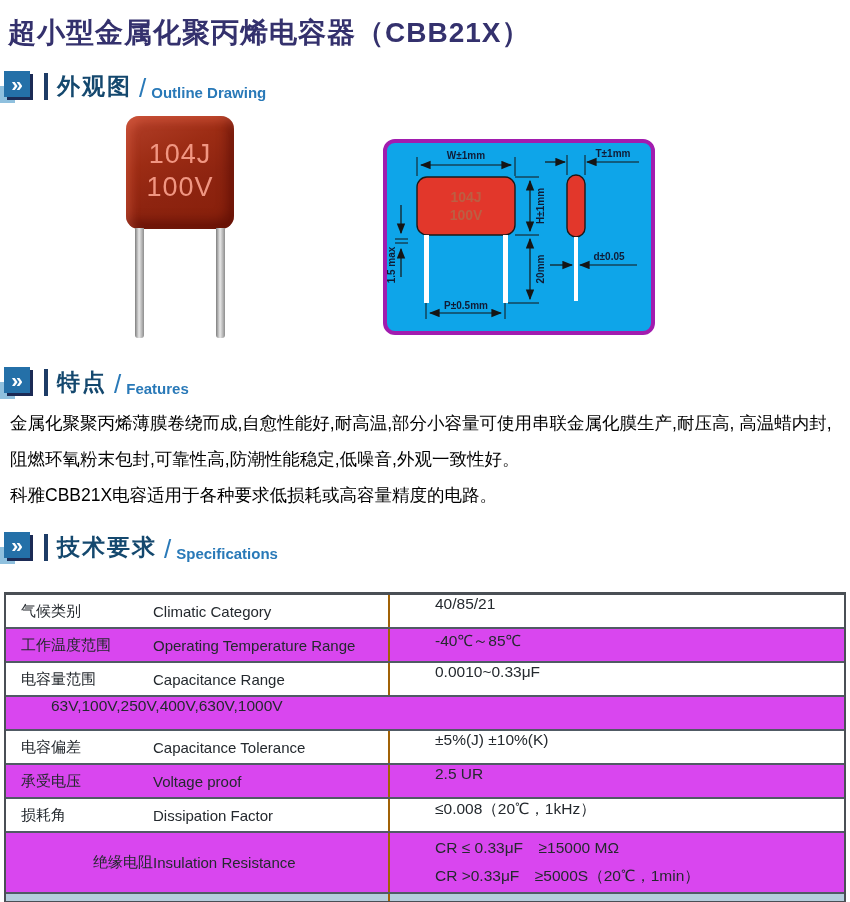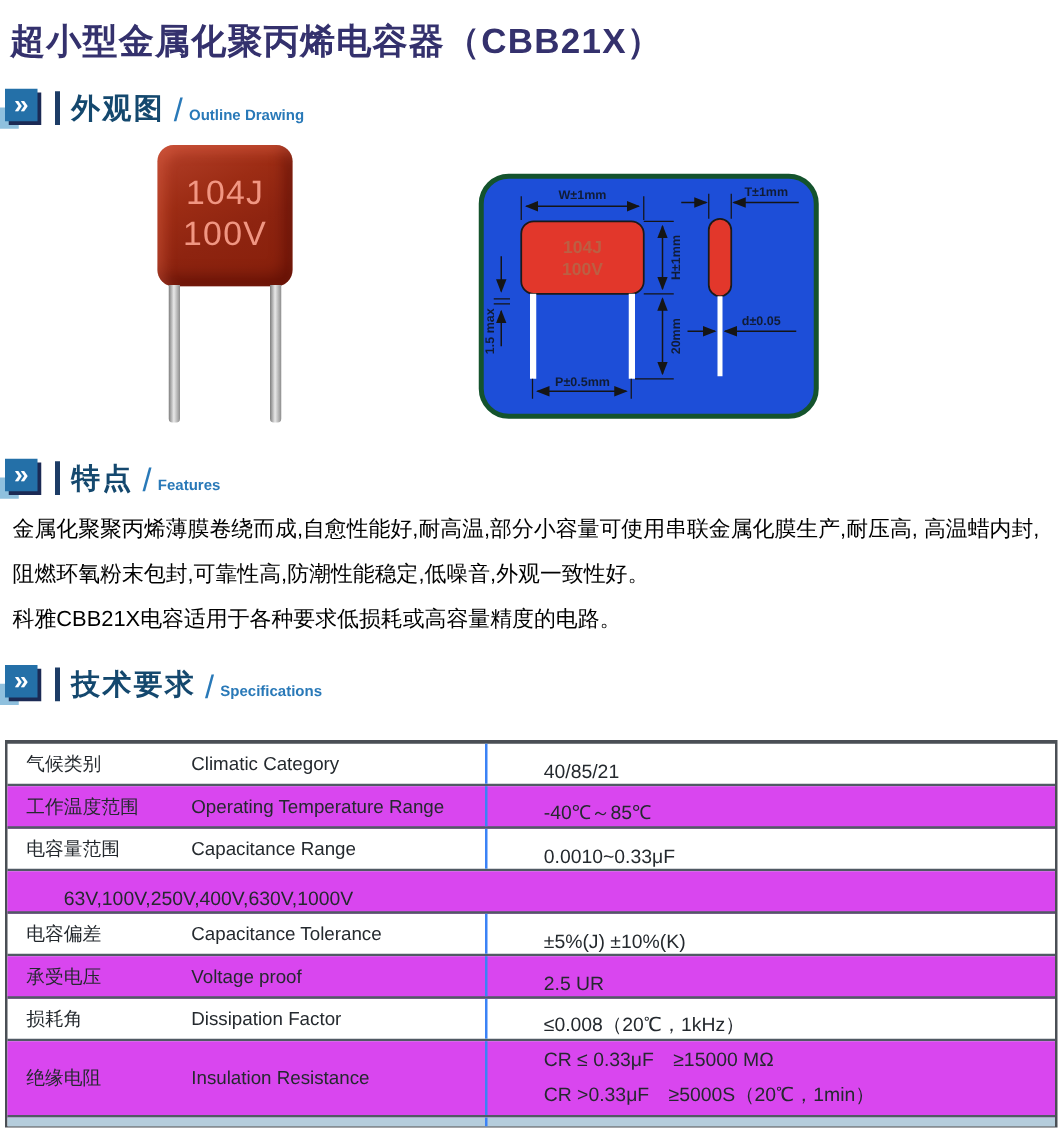--- a/index.html
+++ b/index.html
@@ -17,21 +17,21 @@
   .sec-icon { position:relative; width:30px; height:30px; margin-right:10px; }
   .sec-icon-back { position:absolute; left:-6px; bottom:-2px; width:17px; height:17px; background:#8fc0de; }
   .sec-icon-main {
     position:absolute; left:0; top:0; width:26px; height:26px; background:#2470a8;
     color:#fff; font-size:21px; font-weight:bold; line-height:25px; text-align:center;
     box-shadow:3px 3px 0 #1b2a55;
   }
   .sec-bar { width:4px; height:27px; background:#1d3c66; margin-right:9px; }
   .sec-cn { font-size:23px; font-weight:bold; color:#14486e; letter-spacing:2px; }
   .sec-slash { font-size:26px; font-weight:400; color:#2979b8; margin:0 5px 0 7px; position:relative; top:2px; }
-  .sec-en { font-size:12px; font-weight:bold; color:#2979b8; position:relative; top:6px; }
+  .sec-en { font-size:15px; font-weight:bold; color:#2979b8; position:relative; top:6px; }
 
   
   .photo { position:absolute; left:126px; top:116px; width:108px; height:224px; }
   .photo-body {
     position:absolute; left:0; top:0; width:108px; height:113px; border-radius:13px;
     background:linear-gradient(155deg,#b4402a 0%, #9c2c14 35%, #8e2410 60%, #871f0a 100%);
     box-shadow:inset 5px 5px 10px rgba(255,120,90,0.35), inset -6px -8px 12px rgba(60,0,0,0.45);
   }
   .photo-marking {
     position:absolute; width:100%; top:22px; text-align:center;
@@ -40,41 +40,41 @@
   .photo-lead {
     position:absolute; top:112px; width:9px; height:110px;
     background:linear-gradient(90deg,#7e7e7e 0%, #e8e8e8 45%, #8d8d8d 100%);
     border-radius:0 0 3px 3px;
   }
   .photo-lead.left { left:9px; } .photo-lead.right { right:9px; }
 
   
   .panel {
     position:absolute; left:383px; top:139px; width:272px; height:196px;
-    background:#1d4ed8; border:4px solid #14532d; border-radius:24px;
+    background:#0ea5e9; border:4px solid #a21caf; border-radius:12px;
   }
   .panel svg { display:block; width:100%; height:100%; }
   .dim-label { font-size:10px; font-weight:bold; fill:#101c36; font-family:"Liberation Sans",sans-serif; }
   .dim-line { stroke:#151515; stroke-width:1.2; }
   .ext-line { stroke:#151515; stroke-width:1; }
   .draw-marking { font-size:14px; font-weight:bold; fill:#bc5f43; font-family:"Liberation Sans",sans-serif; }
 
   
   .features-text { position:absolute; left:10px; top:405px; width:834px; font-size:17.5px; color:#000000; line-height:36px; }
 
   
   .spec-table { position:absolute; left:4px; top:592px; width:842px; border:2px solid #4a4f55; border-top-width:3px; background:#fff; }
   .trow { display:flex; height:34px; border-bottom:2px solid #505a64; }
   .trow.blue { background:#d946ef; }
-  .trow.tall { height:61px; }
+  .trow.tall { height:61px;text-align:right; }
   .trow.cutoff { height:7px; border-bottom:none; background:#b5cddc; }
-  .cell-label { width:384px; display:flex; align-items:center; border-right:2px solid #3b82f6; height:100%; }
+  .cell-label { width:384px; display:flex; align-items:center; border-right:2px solid #a16207; height:100%; }
   .cell-label .cn { width:147px; padding-left:15px; font-size:15px; color:#24292e; }
   .cell-label .en { font-size:15px; color:#24292e; }
-  .cell-value { flex:1; display:flex; align-items:flex-end; padding-left:45px; font-size:15.5px; color:#24292e; }
+  .cell-value { flex:1; display:flex; align-items:flex-start; padding-left:45px; font-size:15.5px; color:#24292e; }
   .trow.tall .cell-value { flex-direction:column; align-items:flex-start; justify-content:center; gap:7px; }
 </style>
 </head>
 <body>
 
 <div class="page">
 
   <div class="page-title">超小型金属化聚丙烯电容器（CBB21X）</div>
 
   <div class="sec-header" style="top:68px;">

